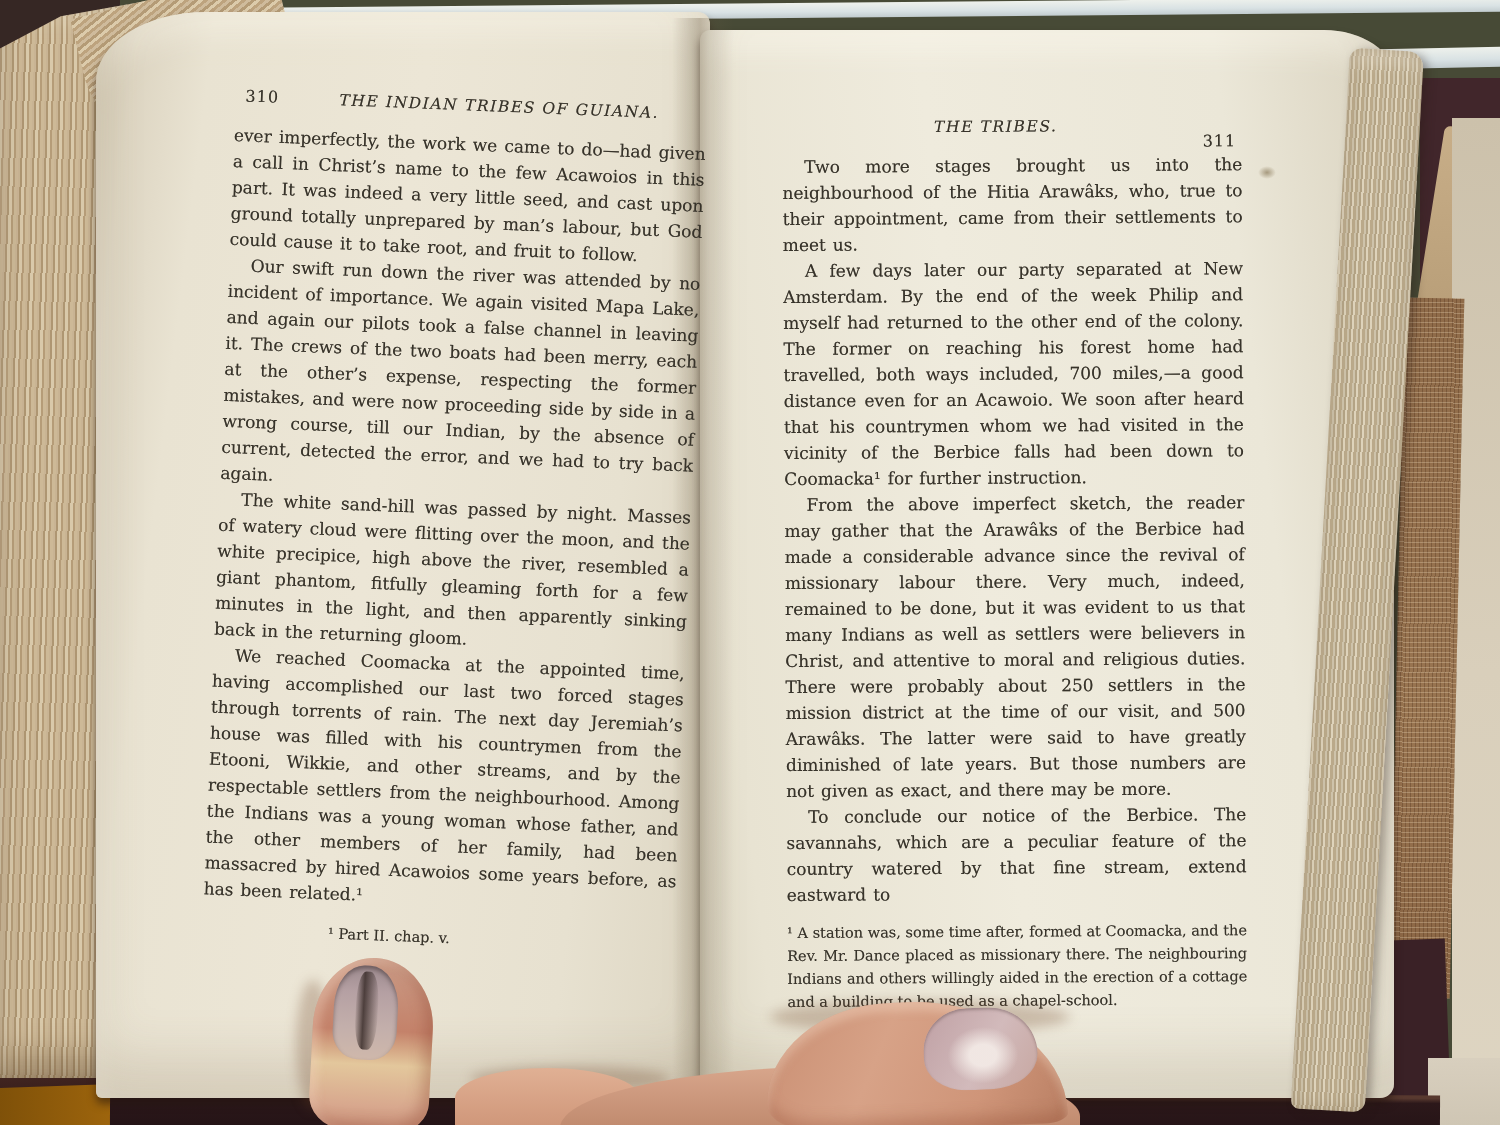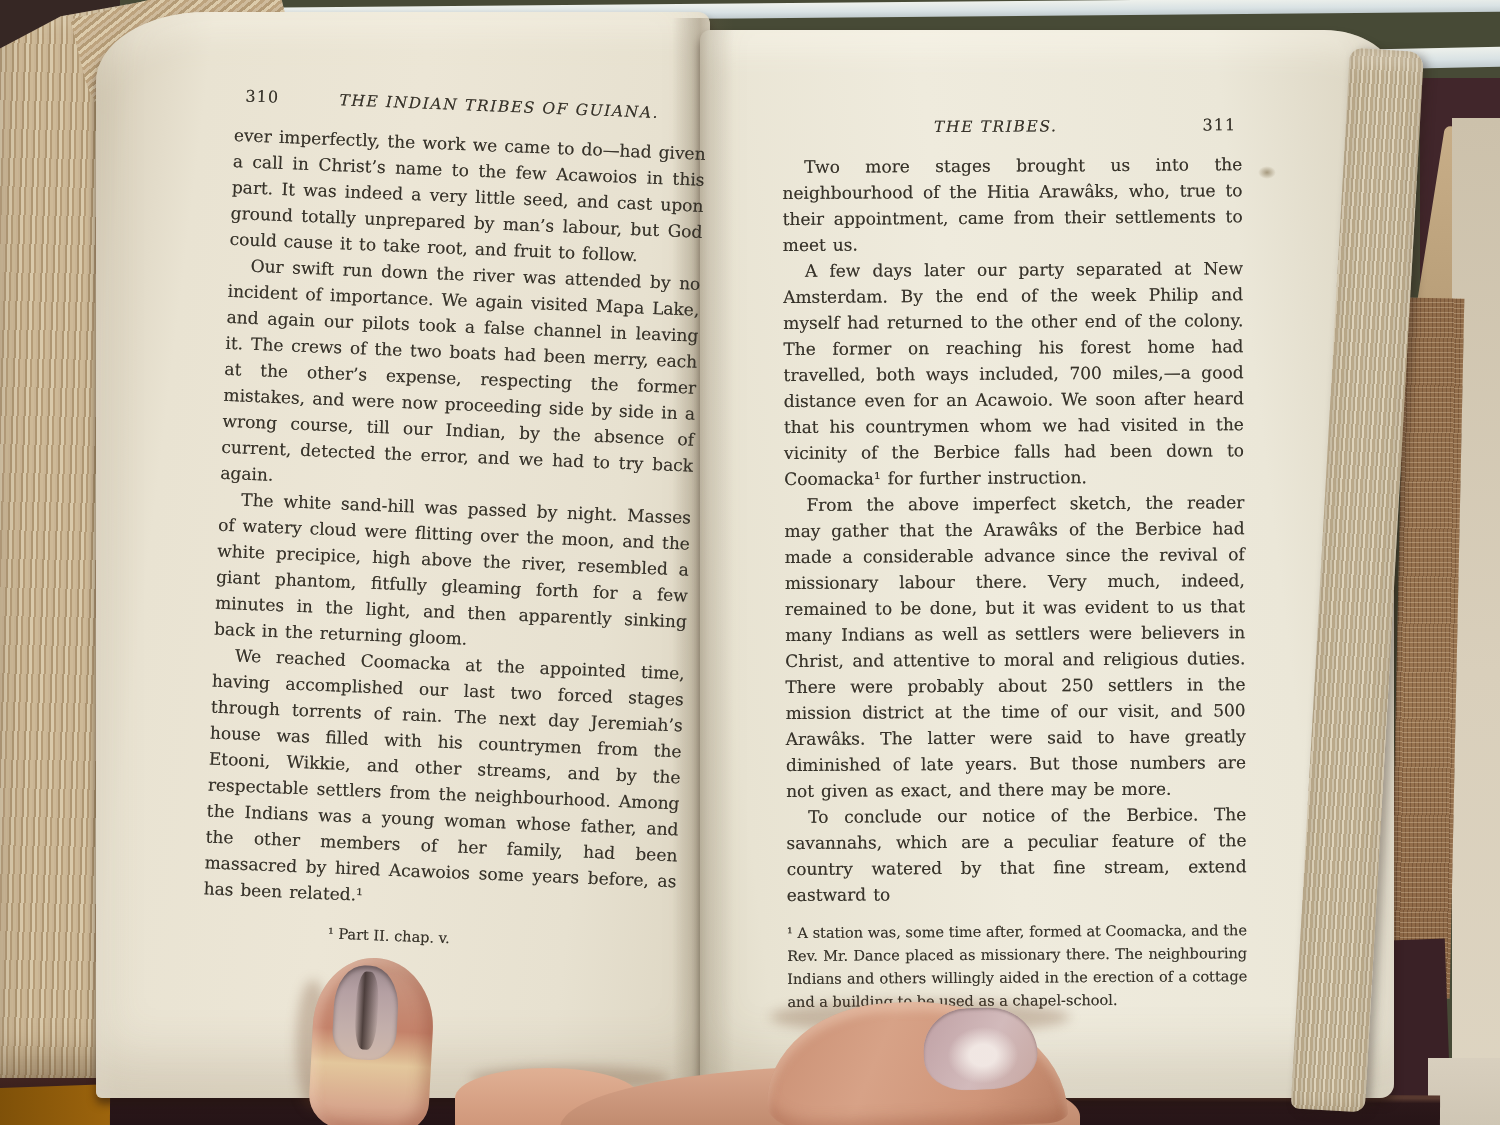--- a/index.html
+++ b/index.html
@@ -84,21 +84,21 @@
   
   .textcol { z-index:6; color:#37332a; text-shadow:0 0 .5px rgba(55,50,42,.55); }
   .text-left  { left:236px; top:84px;  width:472px; transform:rotate(2.3deg);  transform-origin:0 0; }
   .text-right { left:782px; top:116px; width:460px; transform:rotate(-0.35deg); transform-origin:0 0; }
   .pg-head { position:relative; height:32px; margin-bottom:6px; font-size:16px; }
   .pg-num { letter-spacing:1px; }
   .pg-title { font-style:italic; font-size:15.5px; letter-spacing:1.6px; }
   .text-left .pg-num { position:absolute; left:10px; top:2px; }
   .text-left .pg-title { position:absolute; left:104px; top:3px; }
   .text-right .pg-title { position:absolute; left:152px; top:3px; }
-  .text-right .pg-num { position:absolute; right:6px; top:2px; }
+  .text-right .pg-num { position:absolute; right:6px; top:18px; }
   .body { margin:0; text-align:justify; font-size:17px; line-height:26px; text-indent:22px; word-spacing:1.5px; }
   .body.first { text-indent:0; }
   .footnote { font-size:14.5px; line-height:23px; }
   .fn-left  { margin-top:16px; margin-left:126px; }
   .fn-right { margin-top:14px; text-align:justify; }
 
   
   .finger { z-index:8; }
   .fshadow { z-index:7; background:rgba(110,70,40,.28); filter:blur(6px); border-radius:50%; }
   .sh1 { left:296px; top:980px; width:34px; height:130px; }

